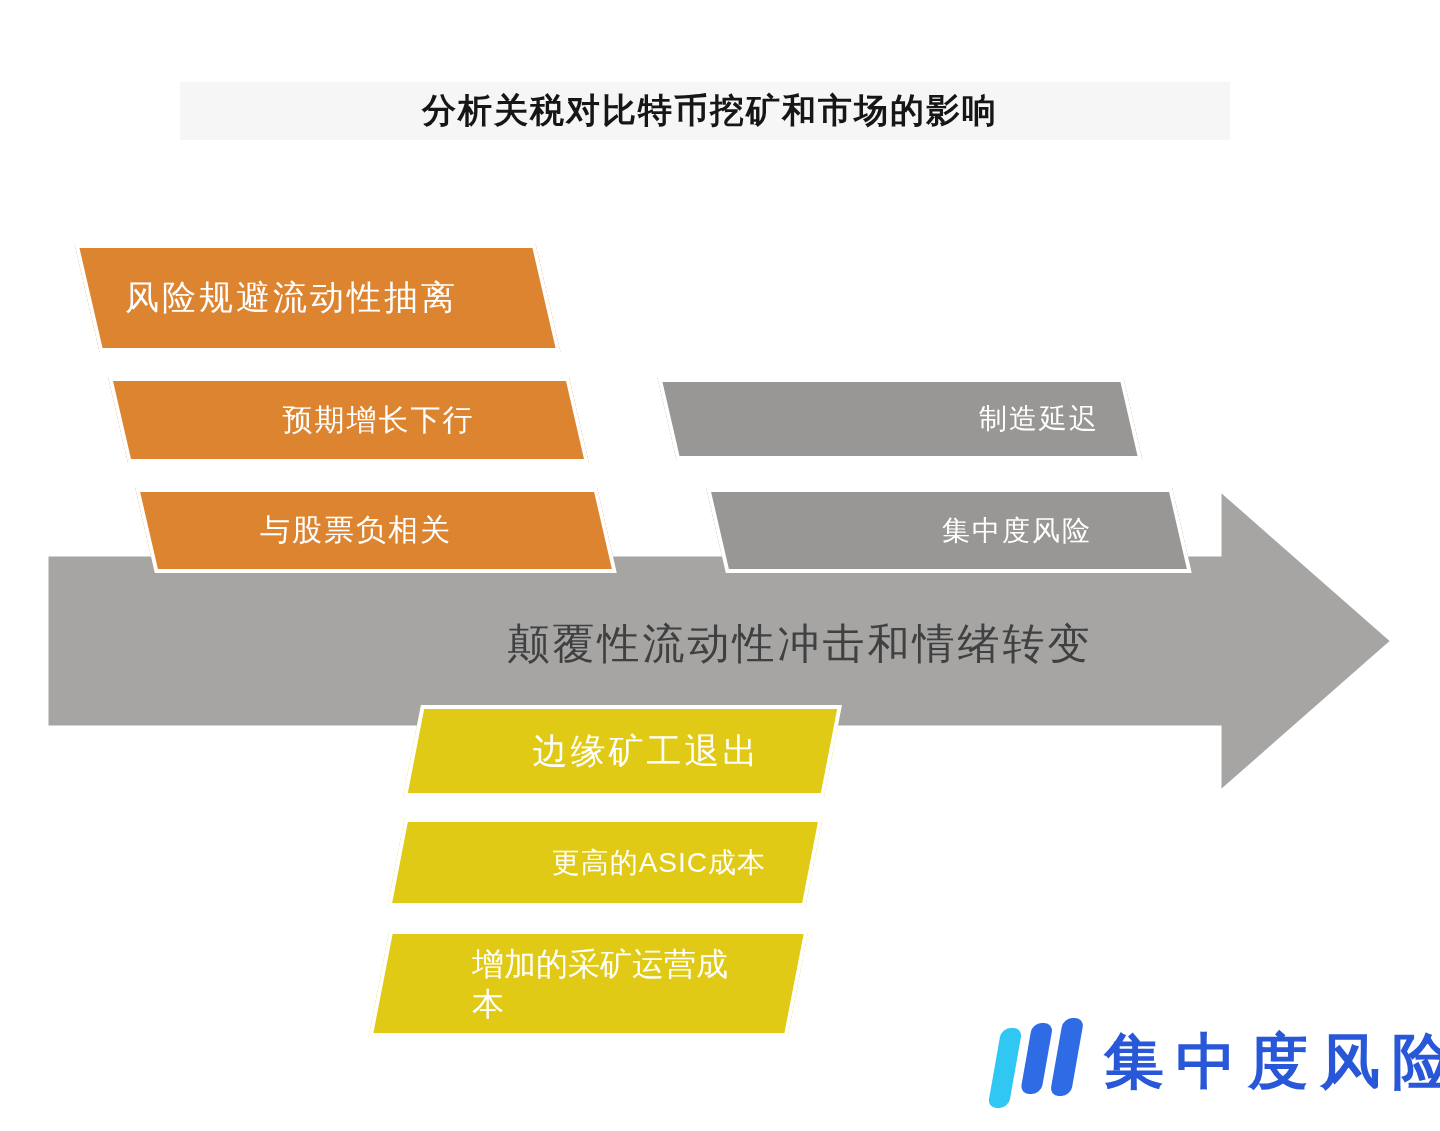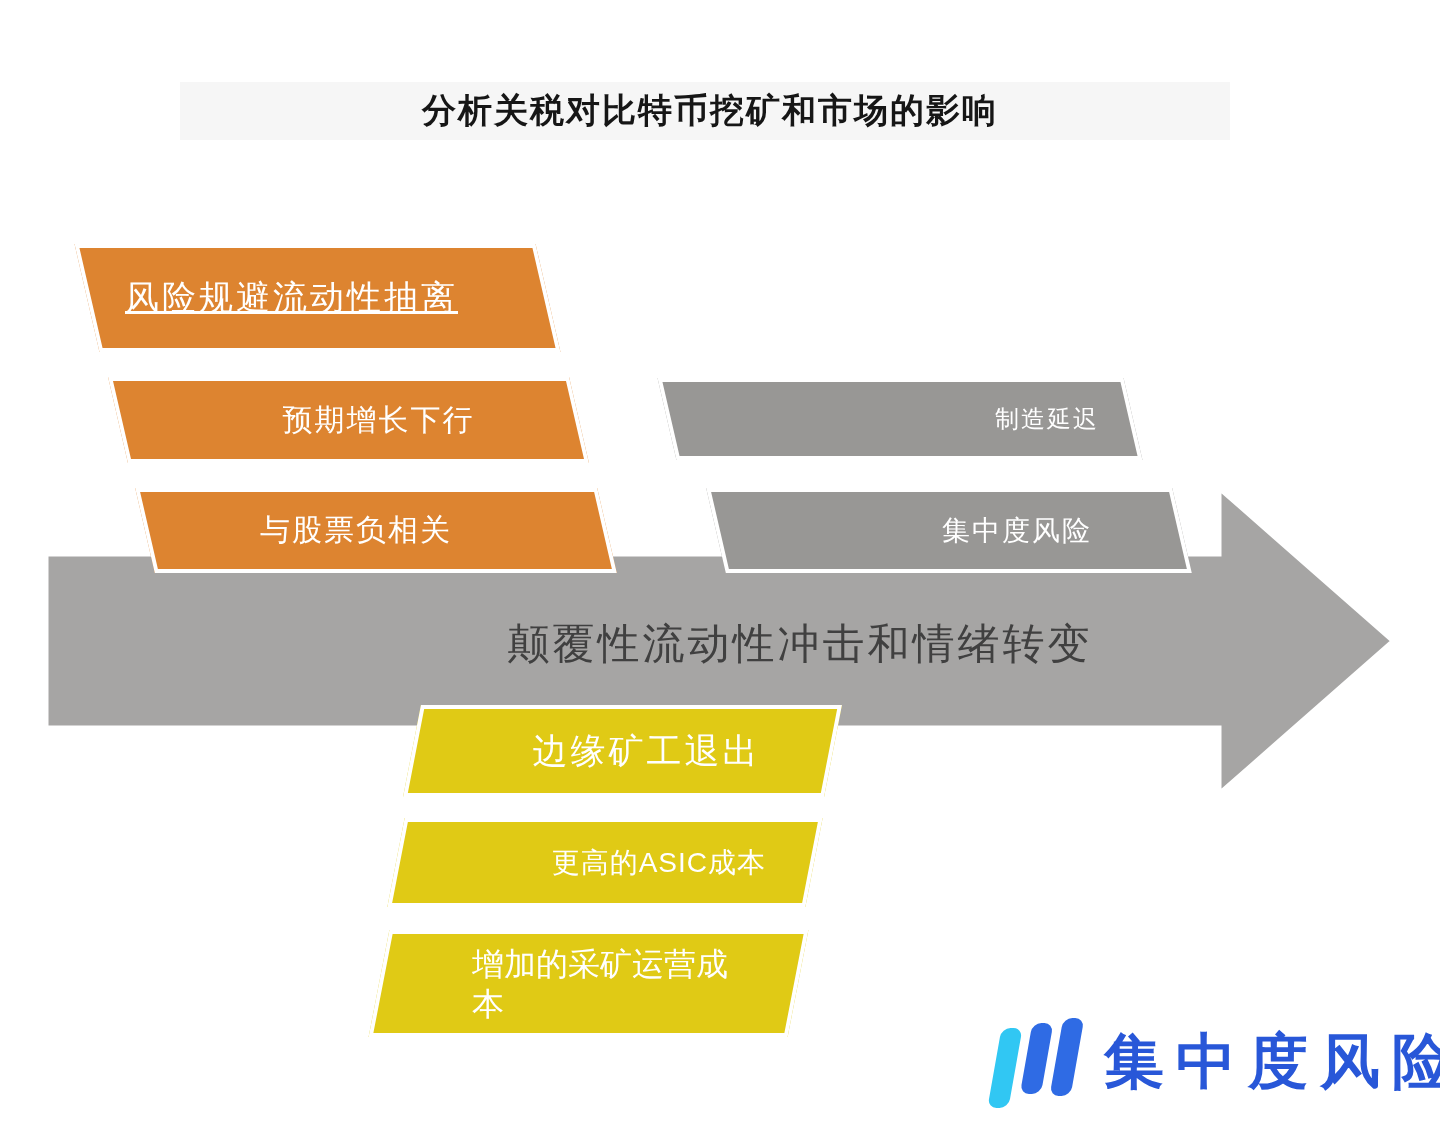--- a/index.html
+++ b/index.html
@@ -59,34 +59,34 @@
   <div class="title-band"></div>
   <div class="page-title">分析关税对比特币挖矿和市场的影响</div>
 
   <svg class="arrow-svg" width="1440" height="1131" viewBox="0 0 1440 1131">
     <polygon points="47,555 1220,555 1220,490 1392,641 1220,792 1220,727 47,727"></polygon>
   </svg>
   <div class="arrow-label">颠覆性流动性冲击和情绪转变</div>
 
   <div class="shape skew-a c-orange" style="left:87px;top:244px;width:461px;height:108px;">
     <div class="fill"></div>
-    <div class="lbl" style="font-size:34px;letter-spacing:3px;transform:translateX(-26px);text-decoration:underline;">风险规避流动性抽离</div>
+    <div class="lbl" style="font-size:34px;letter-spacing:3px;transform:translateX(-26px);">风险规避流动性抽离</div>
   </div>
   <div class="shape skew-a c-orange" style="left:118px;top:377px;width:461px;height:86px;">
     <div class="fill"></div>
     <div class="lbl" style="font-size:30px;letter-spacing:2px;transform:translateX(30px);">预期增长下行</div>
   </div>
   <div class="shape skew-a c-orange" style="left:145px;top:488px;width:462px;height:85px;">
     <div class="fill"></div>
     <div class="lbl" style="font-size:30px;letter-spacing:2px;transform:translateX(-20px);">与股票负相关</div>
   </div>
 
   <div class="shape skew-a c-gray" style="left:667px;top:378px;width:466px;height:82px;">
     <div class="fill"></div>
-    <div class="lbl" style="font-size:24px;letter-spacing:2px;justify-content:flex-end;padding-right:34px;">制造延迟</div>
+    <div class="lbl" style="font-size:28px;letter-spacing:2px;justify-content:flex-end;padding-right:34px;">制造延迟</div>
   </div>
   <div class="shape skew-a c-gray" style="left:716px;top:488px;width:466px;height:85px;">
     <div class="fill"></div>
     <div class="lbl" style="font-size:28px;letter-spacing:2px;justify-content:flex-end;padding-right:90px;">集中度风险</div>
   </div>
 
   <div class="shape skew-b c-yellow" style="left:412px;top:705px;width:421px;height:92px;">
     <div class="fill"></div>
     <div class="lbl" style="font-size:35px;letter-spacing:3px;transform:translateX(24px);">边缘矿工退出</div>
   </div>

